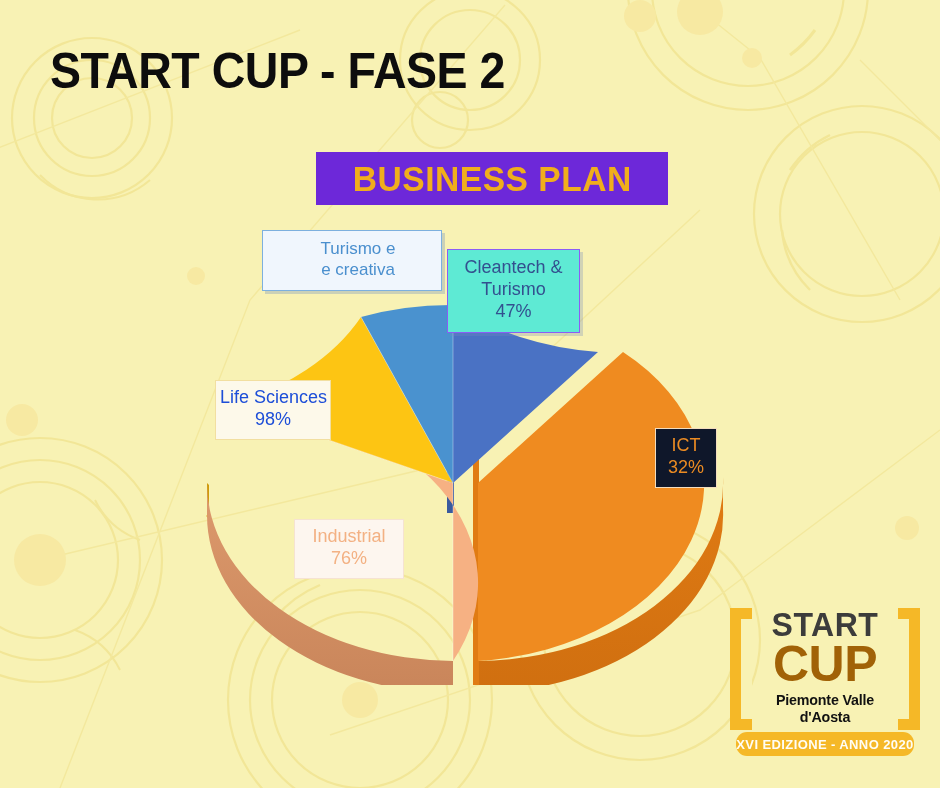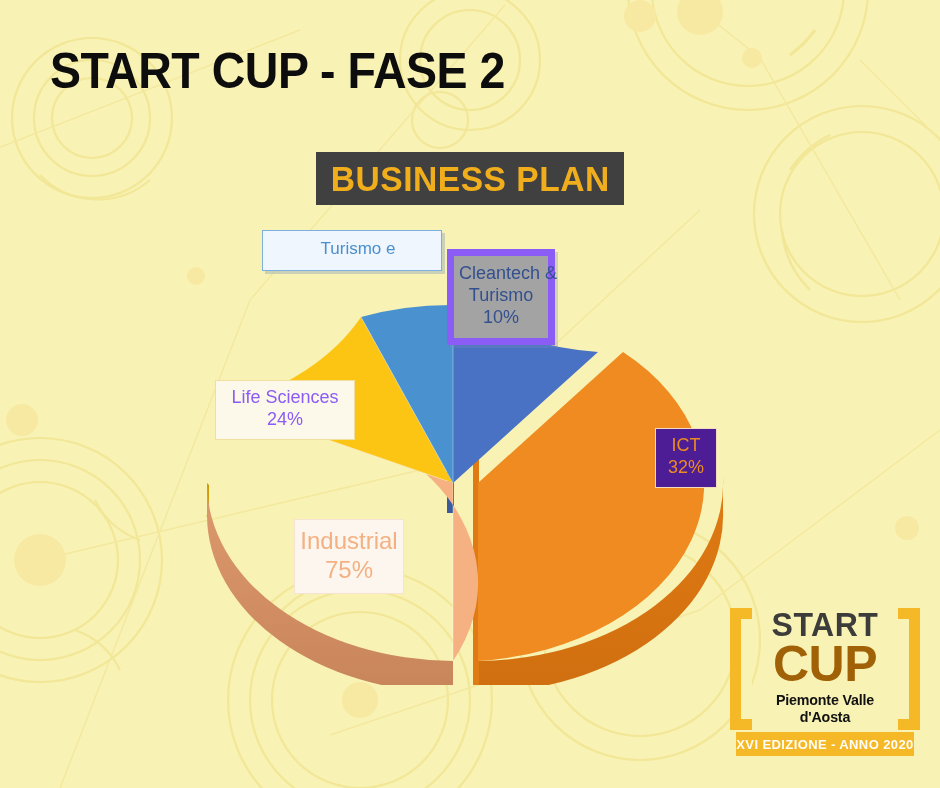--- a/index.html
+++ b/index.html
@@ -39,23 +39,23 @@
     font-family: "Liberation Sans", sans-serif;
     white-space: nowrap;
     transform: scaleX(0.93);
     transform-origin: left center;
   }
   
   #chart-title-box {
     position: absolute;
     left: 316px;
     top: 152px;
-    width: 308px;
+    width: 352px;
     height: 53px;
-    background: #404040;
+    background: #6d28d9;
     display: flex;
     align-items: center;
     justify-content: center;
   }
   #chart-title {
     font-size: 35px;
     font-weight: bold;
     color: #f0ae1c;
     letter-spacing: 0.5px;
     white-space: nowrap;
@@ -83,49 +83,49 @@
     left: 262px; top: 230px;
     width: 180px; padding: 8px 6px 10px 18px;
     background: #f0f6fd;
     border: 1px solid #7db0de;
     color: #4a8fce;
     font-size: 17px;
     box-shadow: 3px 3px 0 rgba(120,150,190,0.35);
   }
   #label-cleantech {
     left: 447px; top: 249px;
-    width: 108px; padding: 7px 5px 9px 5px;
-    background: #a3a3a3;
-    border: 7px solid #8b5cf6;
+    width: 133px; padding: 7px 5px 9px 5px;
+    background: #5eead4;
+    border: 1px solid #8b5cf6;
     color: #33508f;
     font-size: 18px;
     box-shadow: 3px 3px 0 rgba(120,140,190,0.3);
   }
   #label-ict {
     left: 655px; top: 428px;
     width: 62px; padding: 6px 4px 8px 4px;
-    background: #4c1d95;
+    background: #0f172a;
     border: 1px solid #f3ddbe;
     color: #eb8b23;
     font-size: 18px;
   }
   #label-industrial {
     left: 294px; top: 519px;
     width: 110px; padding: 6px 4px 8px 4px;
     background: #fdf6ef;
     border: 1px solid #f6e3d1;
     color: #f3b183;
-    font-size: 24px;
+    font-size: 18px;
   }
   #label-life {
     left: 215px; top: 380px;
-    width: 140px; padding: 6px 4px 8px 4px;
+    width: 116px; padding: 6px 4px 8px 4px;
     background: #fdf9ea;
     border: 1px solid #f2dfa0;
-    color: #8b5cf6;
+    color: #1d4ed8;
     font-size: 18px;
   }
   .dlabel .ln { display:block; }
 
   
   #logo {
     position: absolute;
     left: 730px;
     top: 608px;
     width: 190px;
@@ -193,20 +193,21 @@
     width: 178px;
     height: 24px;
     background: #f5b827;
     color: #fffdf5;
     font-size: 13px;
     font-weight: bold;
     letter-spacing: 0.4px;
     display: flex;
     align-items: center;
     justify-content: center;
+    border-radius: 11px;
   }
 </style>
 </head>
 <body>
 
 <div id="root">
 
   <svg id="bg-decor" viewBox="0 0 940 788" xmlns="http://www.w3.org/2000/svg">
     <g fill="none" stroke="#f2e697" stroke-width="2.2">
 
@@ -312,41 +313,42 @@
         <path d="M 268 268 L 268 90"></path>
         <path d="M 268 268 L 43 190"></path>
         <path d="M 268 268 L 176 102"></path>
         <path d="M 268 268 L 268 446"></path>
       </g>
     </svg>
   </div>
 
   <div class="dlabel" id="label-turismo">
     <span class="ln">Turismo e</span>
+    <span class="ln">e creativa</span>
   </div>
 
   <div class="dlabel" id="label-cleantech">
     <span class="ln">Cleantech &amp;</span>
     <span class="ln">Turismo</span>
-    <span class="ln">10%</span>
+    <span class="ln">47%</span>
   </div>
 
   <div class="dlabel" id="label-ict">
     <span class="ln">ICT</span>
     <span class="ln">32%</span>
   </div>
 
   <div class="dlabel" id="label-industrial">
     <span class="ln">Industrial</span>
-    <span class="ln">75%</span>
+    <span class="ln">76%</span>
   </div>
 
   <div class="dlabel" id="label-life">
     <span class="ln">Life Sciences</span>
-    <span class="ln">24%</span>
+    <span class="ln">98%</span>
   </div>
 
   <div id="logo">
     <div id="logo-inner">
       <div class="bracket" id="bracket-left">
         <div class="notch"></div>
       </div>
       <div class="bracket" id="bracket-right">
         <div class="notch"></div>
       </div>

